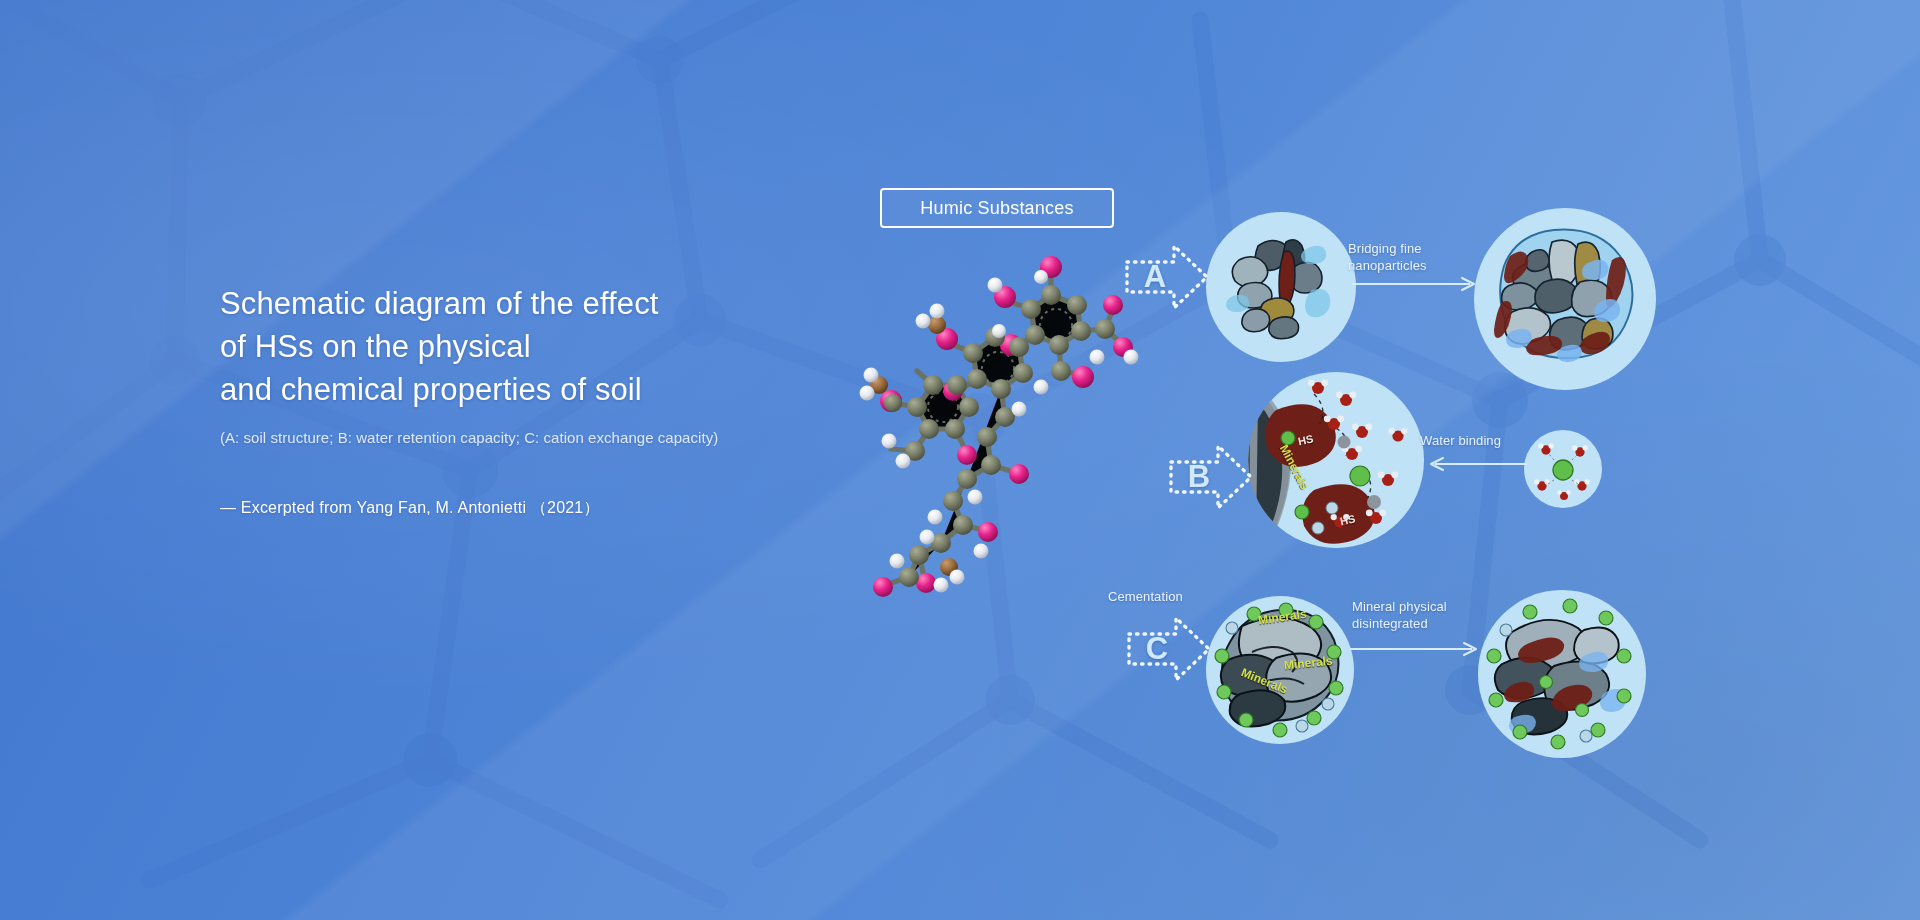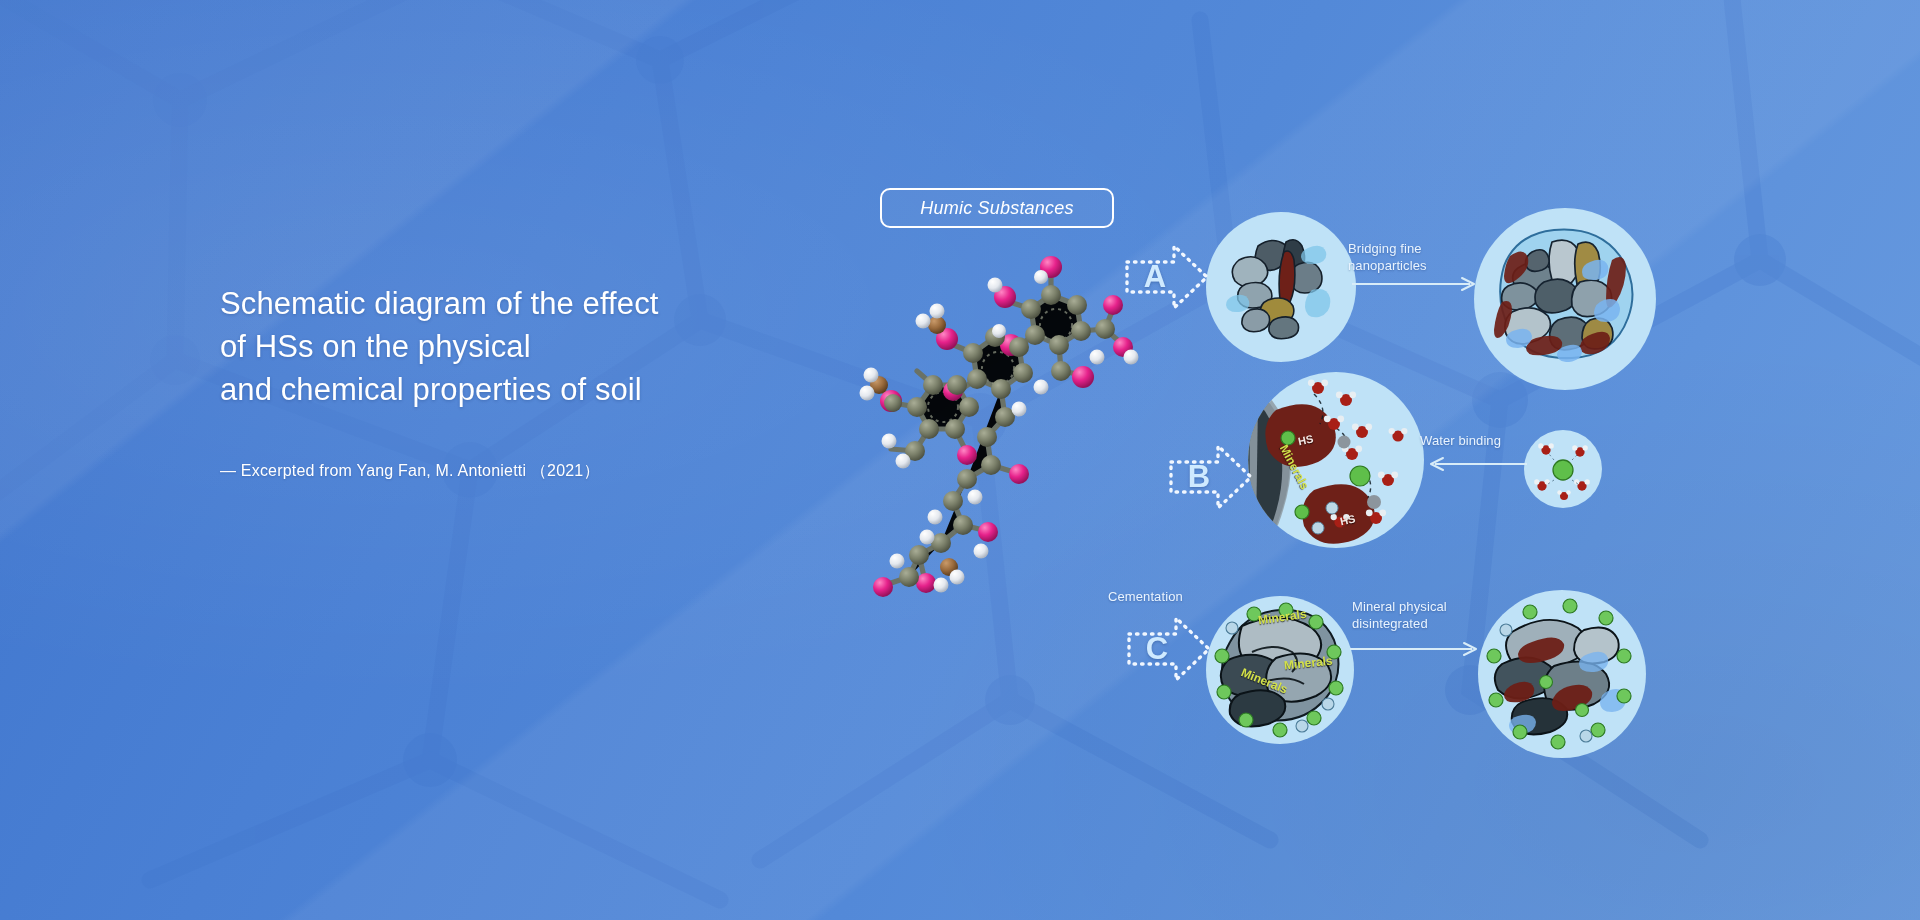--- a/index.html
+++ b/index.html
@@ -61,27 +61,26 @@
     letter-spacing: .2px;
     text-shadow: 0 1px 2px rgba(22,52,108,.25);
   }
 
   
   .hs-pill {
     position: absolute;
     left: 880px; top: 188px;
     width: 234px; height: 40px;
     border: 2px solid #ffffff;
-    border-radius: 10px;
+    border-radius: 4px;
     display: flex; align-items: center; justify-content: center;
     color: #ffffff;
     font-size: 18px;
     letter-spacing: .2px;
     background: rgba(255,255,255,.04);
-    font-style: italic;
   }
 
   
   .molecule {
     position: absolute;
     left: 845px; top: 225px;
     width: 340px; height: 400px;
     pointer-events: none;
   }
 
@@ -198,20 +197,21 @@
       <circle cx="1760" cy="260" r="26"></circle>
       <circle cx="1470" cy="690" r="25"></circle>
     </g>
   </svg>
   <div class="bg-sheen"></div>
 
   <div class="left-text">
     <div class="headline">Schematic diagram of the effect
 of HSs on the physical
 and chemical properties of soil</div>
+    <div class="subline">(A: soil structure; B: water retention capacity; C: cation exchange capacity)</div>
     <div class="attribution">— Excerpted from Yang Fan, M. Antonietti （2021）</div>
   </div>
 
   <div class="hs-pill">
     <span>Humic Substances</span>
   </div>
 
   <svg class="molecule" viewBox="0 0 340 400">
     <defs>
       <radialGradient id="gC" cx="35%" cy="30%" r="72%">

